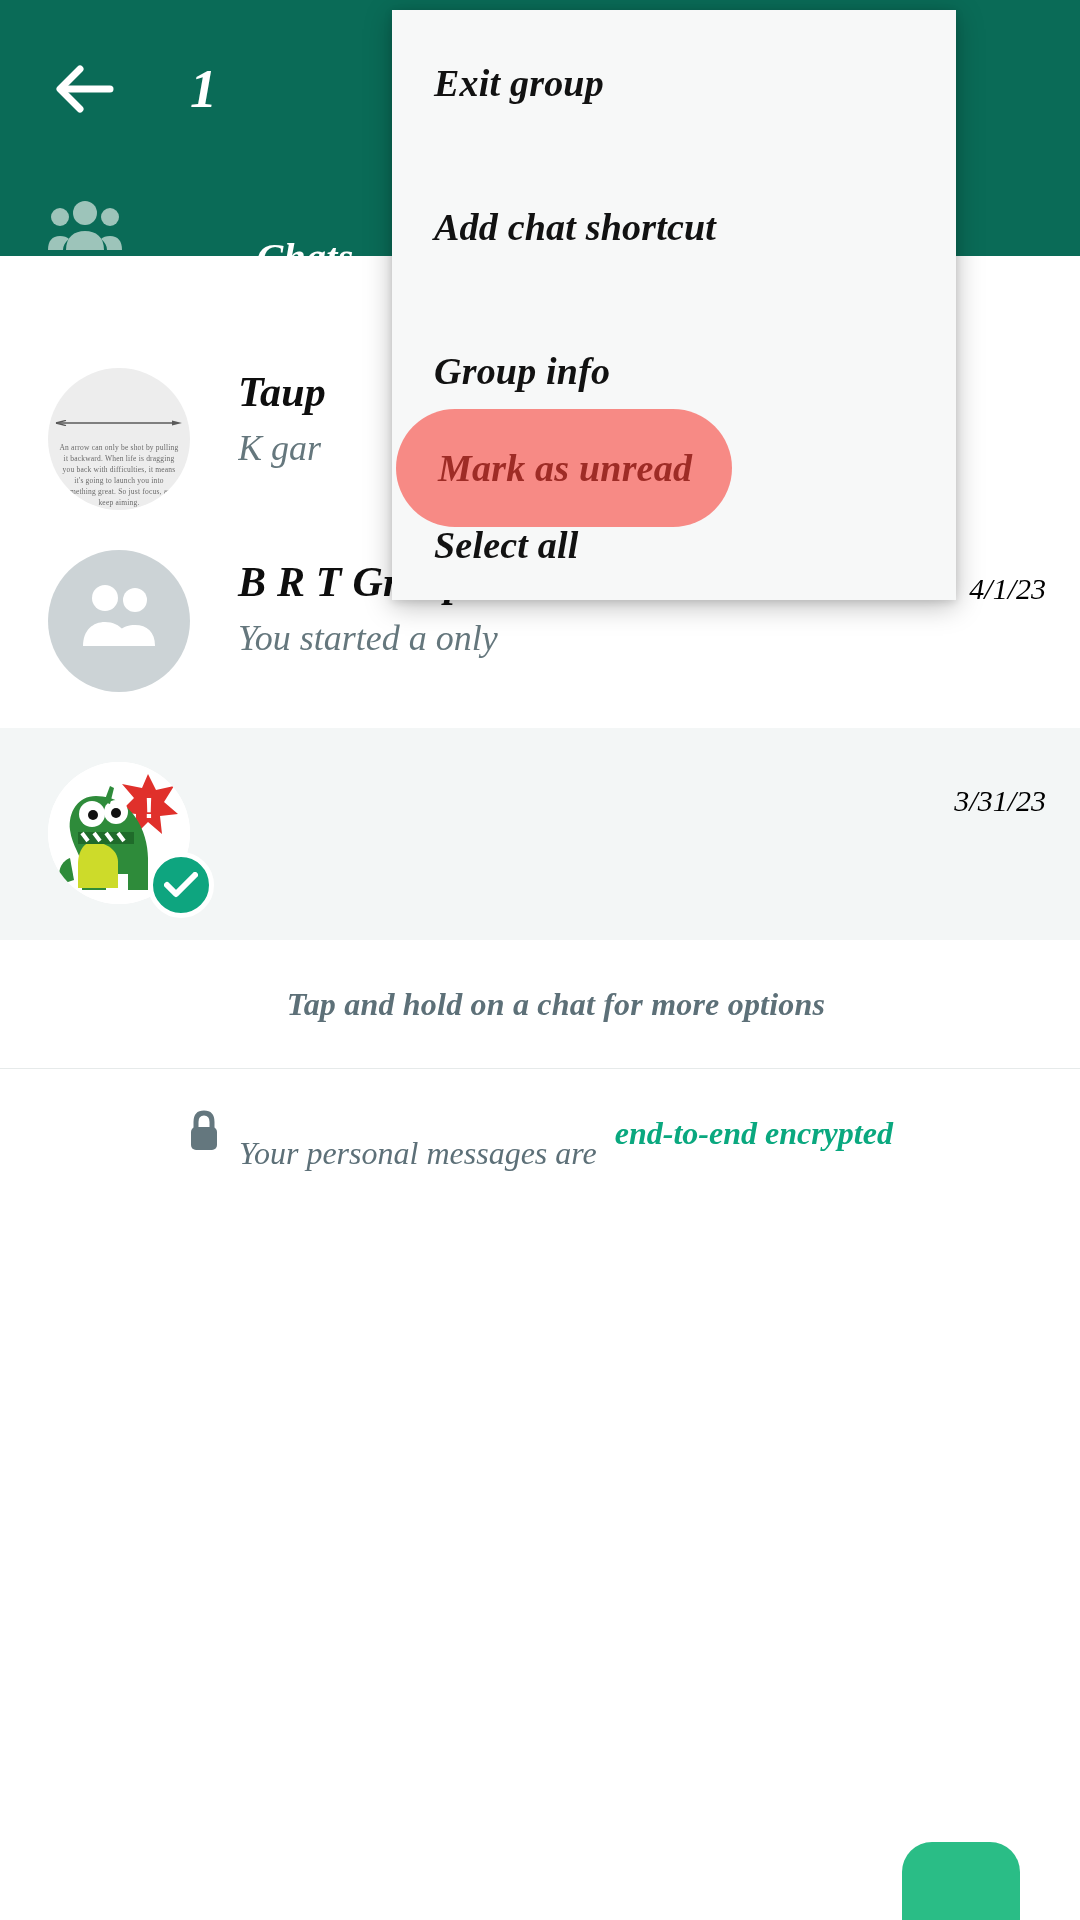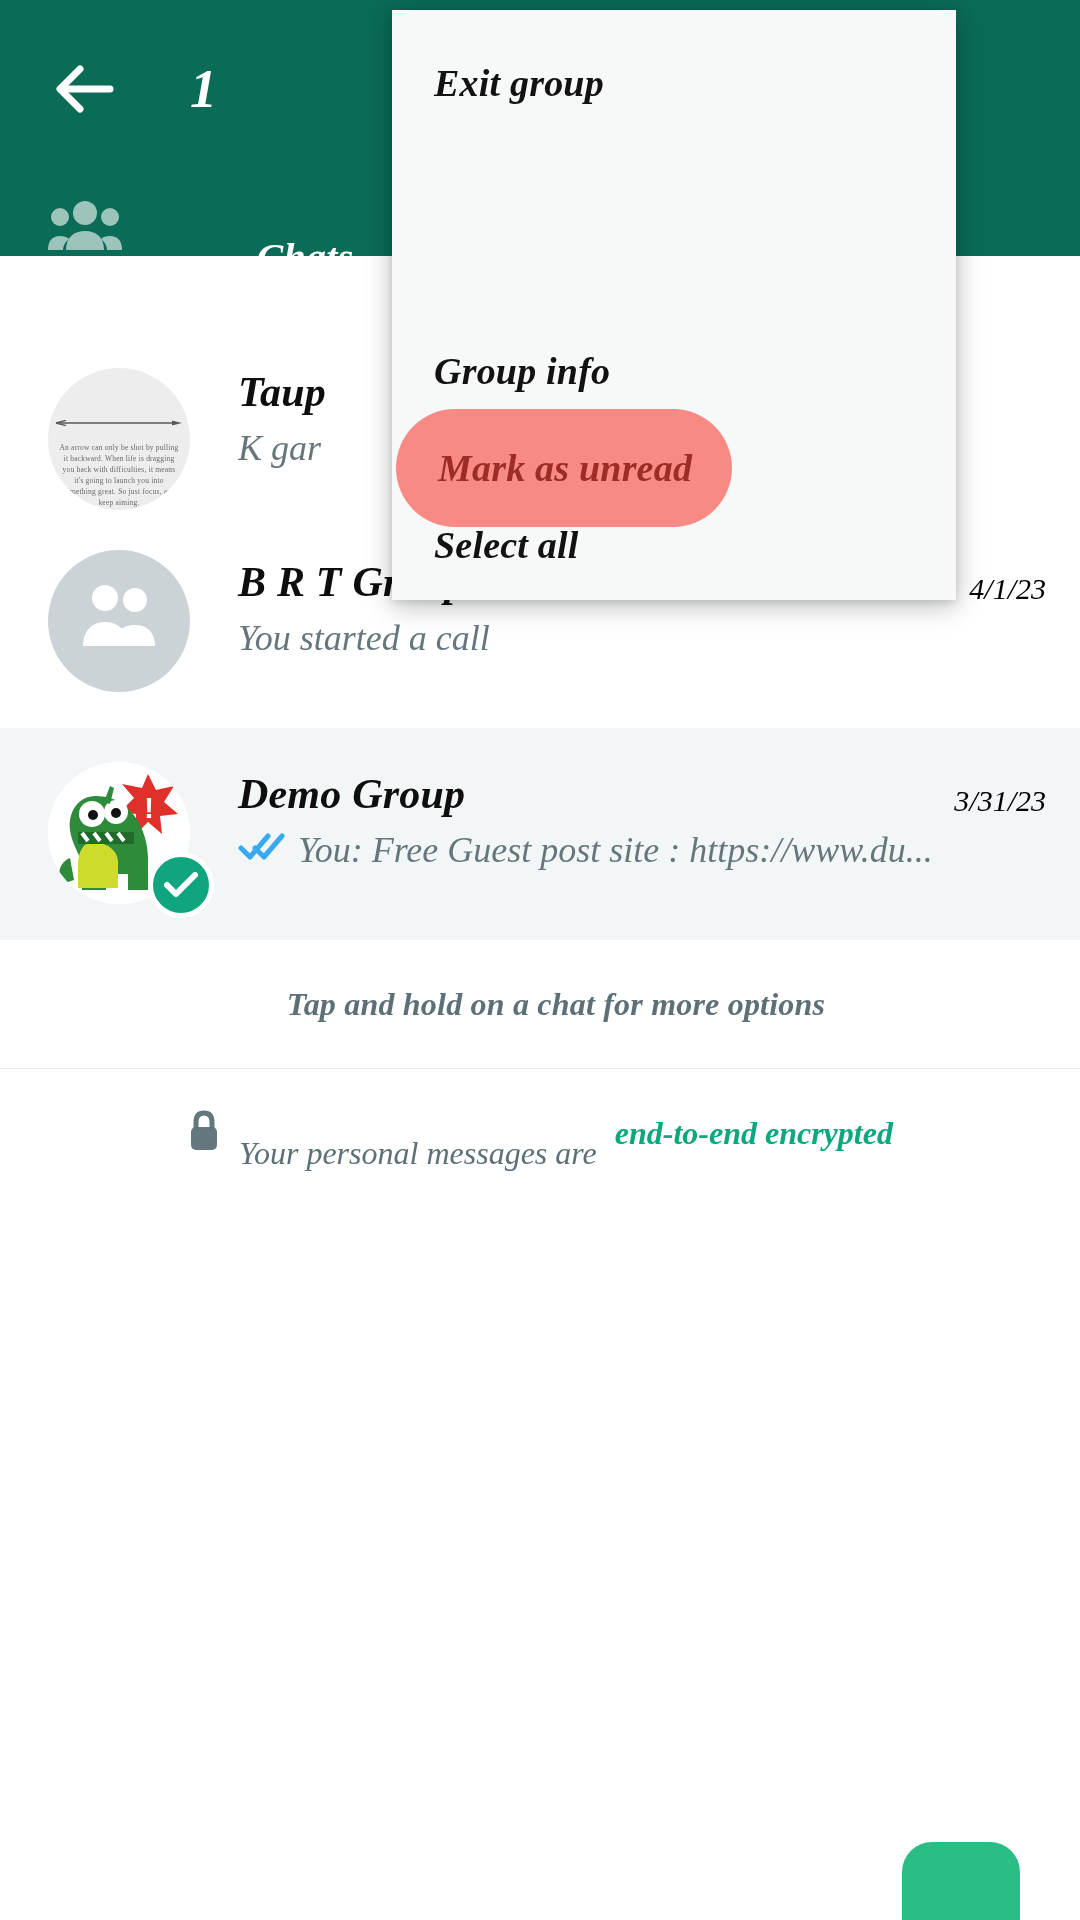--- a/index.html
+++ b/index.html
@@ -212,21 +212,21 @@
         <svg width="80" height="78" viewBox="0 0 80 78" aria-hidden="true">
           <circle cx="26" cy="16" r="13" fill="#ffffff"></circle>
           <circle cx="56" cy="18" r="12" fill="#ffffff"></circle>
           <path d="M4 64 C4 48 14 40 26 40 C34 40 40 43 44 48 L44 64 Z" fill="#ffffff"></path>
           <path d="M34 64 C34 50 44 43 56 43 C68 43 76 50 76 64 Z" fill="#ffffff"></path>
         </svg>
       </div>
       <div class="chat-body">
         <div class="chat-title">B R T Group</div>
         <div class="chat-sub">
-          <span>You started a call</span>
+          <span>You started a only</span>
         </div>
       </div>
       <div class="chat-time">4/1/23</div>
     </div>
 
     <div class="chat-row selected">
       <div class="avatar avatar-dino">
         <svg width="142" height="142" viewBox="0 0 142 142" aria-hidden="true">
           <rect width="142" height="142" fill="#ffffff"></rect>
           <path d="M100 12 L108 28 L126 24 L116 40 L130 52 L112 54 L114 72 L100 60 L88 72 L88 52 L72 50 L86 36 L74 22 L94 26 Z" fill="#e0302b"></path>
@@ -241,32 +241,20 @@
           <path d="M34 71 L40 79 M46 71 L52 79 M58 71 L64 79 M70 71 L76 79" stroke="#ffffff" stroke-width="4" fill="none"></path>
           <path d="M22 96 C12 100 8 112 14 122 L26 118 Z" fill="#2e8b3a"></path>
           <path d="M56 40 L62 24 L66 26 L62 42 Z" fill="#2e8b3a"></path>
         </svg>
       </div>
       <div class="check-badge">
         <svg width="34" height="26" viewBox="0 0 34 26" aria-hidden="true">
           <path d="M3 13 L12 22 L31 3" fill="none" stroke="#ffffff" stroke-width="6" stroke-linecap="round" stroke-linejoin="round"></path>
         </svg>
       </div>
-      <div class="chat-body">
-        <div class="chat-title">Demo Group</div>
-        <div class="chat-sub">
-          <span class="ticks">
-            <svg width="48" height="30" viewBox="0 0 48 30" aria-hidden="true">
-              <path d="M3 16 L12 25 L30 4" fill="none" stroke="#3aaaf0" stroke-width="5" stroke-linecap="round" stroke-linejoin="round"></path>
-              <path d="M17 16 L26 25 L44 4" fill="none" stroke="#3aaaf0" stroke-width="5" stroke-linecap="round" stroke-linejoin="round"></path>
-            </svg>
-          </span>
-          <span>You: Free Guest post site :  https://www.du...</span>
-        </div>
-      </div>
       <div class="chat-time">3/31/23</div>
     </div>
 
     <div class="hint">
       <span>Tap and hold on a chat for more options</span>
     </div>
 
     <div class="encrypt">
       <span>
         <svg width="34" height="42" viewBox="0 0 34 42" aria-hidden="true">
@@ -276,20 +264,23 @@
       </span>
       <span class="txt">Your personal messages are</span>
       <span class="lnk">end-to-end encrypted</span>
     </div>
   </div>
 
   <div class="menu">
     <div class="menu-item" style="top:14px;">
       <span>Exit group</span>
     </div>
+    <div class="menu-item" style="top:158px;">
+      <span>Add chat shortcut</span>
+    </div>
     <div class="menu-item" style="top:302px;">
       <span>Group info</span>
     </div>
     <div class="menu-item highlighted" style="top:362px;margin-top:37px;">
       <span>Mark as unread</span>
     </div>
     <div class="menu-item" style="top:476px;">
       <span>Select all</span>
     </div>
   </div>

